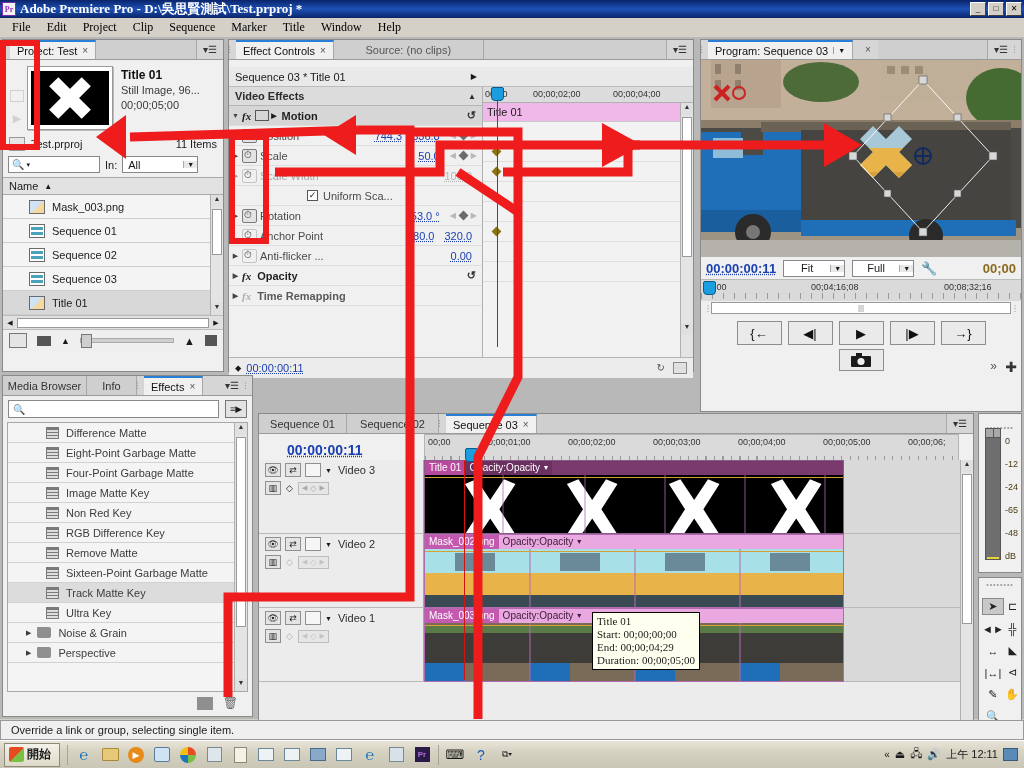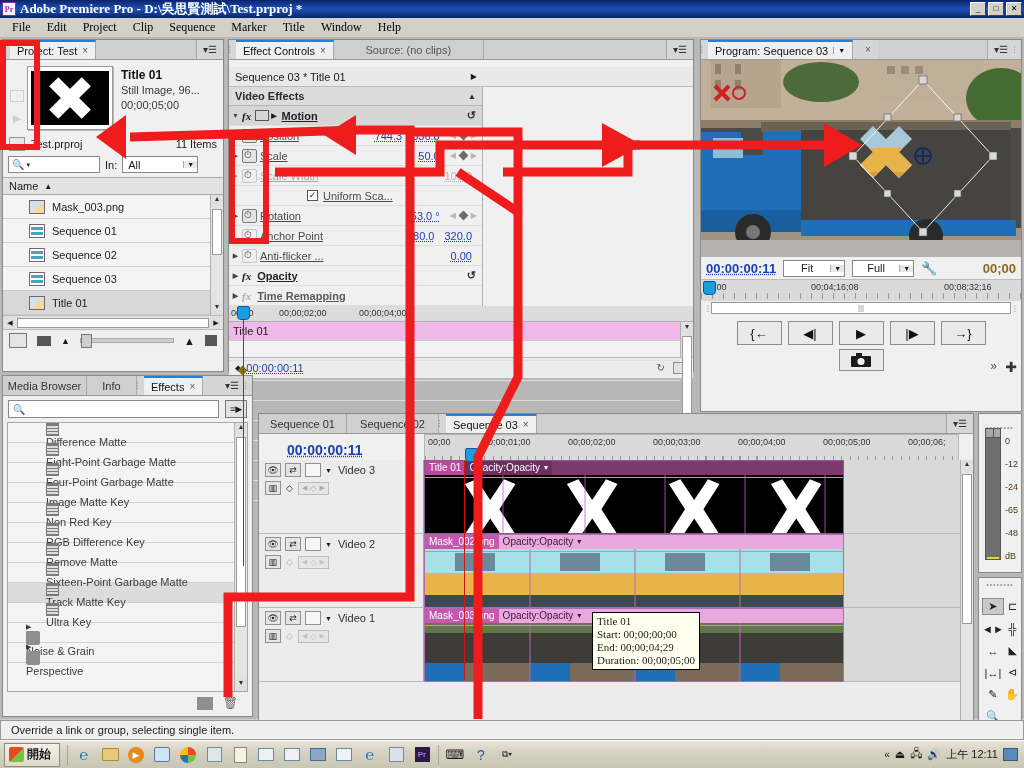--- a/index.html
+++ b/index.html
@@ -88,34 +88,34 @@
                  font-size: 7px; color: #333; }
   #prj-hscroll { height: 14px; background: #e0e0e0; display: flex; align-items: center;
                  border-top: 1px solid #bbb; }
   #prj-tools { height: 22px; background: #efefef; border-top: 1px solid #bbb; display: flex;
                align-items: center; padding: 0 6px; gap: 10px; }
 
   
   #ec { left: 228px; top: 2px; width: 466px; height: 333px; }
   #ec-seqline { height: 20px; background: #e9e9e9; border-bottom: 1px solid #bcbcbc;
                 display: flex; align-items: center; padding: 0 6px; font-size: 11px; }
-  #ec-body { display: flex; height: 270px; flex-direction: column; }
+  #ec-body { display: flex; height: 270px; }
   #ec-left { width: 254px; border-right: 1px solid #b0b0b0; }
   #ec-right { flex: 1; position: relative; background: #f2f2f2; }
   .echdr { height: 19px; background: #dcdcdc; border-bottom: 1px solid #b6b6b6; display: flex;
            align-items: center; padding-left: 6px; font-weight: bold; font-size: 11px; color: #2b2b2b; }
   .ecrow { height: 20px; display: flex; align-items: center; border-bottom: 1px solid #dedede;
            font-size: 11px; position: relative; }
   .ecrow.grp { background: #d6d6d6; font-weight: bold; }
   .tri { width: 13px; text-align: center; font-size: 7px; color: #444; }
   .stopw { width: 15px; height: 14px; border: 1px solid #7a7a7a; background: #e3e3e3;
            border-radius: 2px; position: relative; margin-right: 3px; }
   .stopw.off { border-color: #c5c5c5; background: transparent; }
   .stopw:after { content: '\23F1'; position: absolute; left: 1px; top: -1px; font-size: 10px; color: #444; }
-  .plabel { flex: 1; color: #4a4a4a; text-decoration: underline; }
+  .plabel { flex: 1; color: #4a4a4a; }
   .plabel.dim { color: #a9a9a9; }
   .pval { color: #1a3fb0; text-decoration: underline dotted; margin-right: 10px; font-size: 11px; }
   .pval.dim { color: #b5b5b5; }
   .kfctl { display: flex; align-items: center; gap: 4px; padding-right: 5px; }
   .kfctl .a { color: #b6b6b6; font-size: 8px; }
   .kfdiamond { width: 7px; height: 7px; background: #6b6b6b; transform: rotate(45deg); }
   .reset { position: absolute; right: 6px; font-size: 11px; color: #333; }
   #ec-ruler { height: 16px; background: #dcdcdc; border-bottom: 1px solid #b0b0b0;
               position: relative; font-size: 9px; color: #333; }
   #ec-ruler .lb { position: absolute; top: 2px; }
@@ -147,22 +147,22 @@
   .camerabtn { width: 45px; height: 22px; background: #eaeaea; border: 1px solid #8d8d8d;
                display: flex; align-items: center; justify-content: center; }
 
   
   #fx { left: 2px; top: 338px; width: 251px; height: 342px; }
   #fx-search { padding: 4px 5px; display: flex; align-items: center; gap: 6px; }
   #fx-search .box { flex: 1; height: 18px; background: #fff; border: 1px solid #888;
                     display: flex; align-items: center; padding-left: 4px; font-size: 10px; }
   #fx-list { position: relative; height: 270px; background: #f4f4f4; margin: 0 4px;
              border: 1px solid #a8a8a8; overflow: hidden; }
-  .frow { height: 20px; display: flex; align-items: flex-start; border-bottom: 1px solid #d2d2d2;
-          font-size: 11px; color: #3c3c3c; padding-left: 38px; flex-direction: column; }
+  .frow { height: 20px; display: flex; align-items: center; border-bottom: 1px solid #d2d2d2;
+          font-size: 11px; color: #3c3c3c; padding-left: 38px; }
   .frow.sel { background: #dcdcdc; }
   .frow.folder { padding-left: 18px; }
   .fxic { width: 13px; height: 12px; margin-right: 7px; background: #7a7a7a;
           position: relative; flex: 0 0 13px; }
   .fxic:after { content:''; position:absolute; left:1px; top:3px; width:11px; height:2px; background:#ddd;
                 box-shadow: 0 3px 0 #ddd, 0 6px 0 #ddd; }
   .foldic { width: 14px; height: 11px; background: #8f8f8f; margin-right: 7px; flex: 0 0 14px;
             border-radius: 1px 2px 2px 2px; }
   #fx-foot { height: 22px; display: flex; align-items: center; justify-content: flex-end;
              gap: 10px; padding: 0 14px; }

